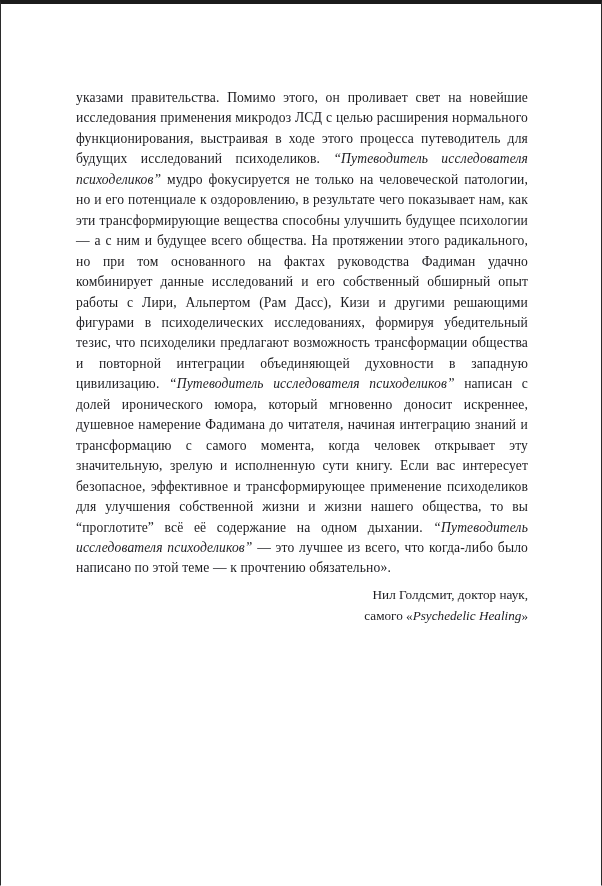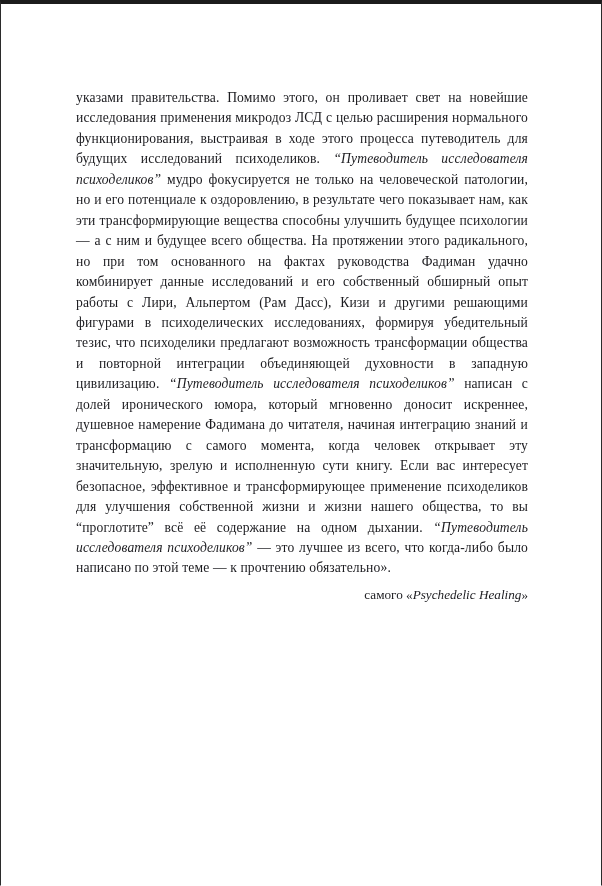--- a/index.html
+++ b/index.html
@@ -59,18 +59,19 @@
 </head>
 <body>
 
 <div id="page">
 
   <div id="content">
 
     <p class="body-text"><span>указами правительства. Помимо этого, он проливает свет на новейшие исследования применения микродоз ЛСД с целью расширения нормального функционирования, выстраивая в ходе этого процесса путеводитель для будущих исследований психоделиков. </span><i class="ital">“Путеводитель исследователя психоделиков”</i><span> мудро фокусируется не только на человеческой патологии, но и его потенциале к оздоровлению, в результате чего показывает нам, как эти трансформирующие вещества способны улучшить будущее психологии — а с ним и будущее всего общества. На протяжении этого радикального, но при том основанного на фактах руководства Фадиман удачно комбинирует данные исследований и его собственный обширный опыт работы с Лири, Альпертом (Рам Дасс), Кизи и другими решающими фигурами в психоделических исследованиях, формируя убедительный тезис, что психоделики предлагают возможность трансформации общества и повторной интеграции объединяющей духовности в западную цивилизацию. </span><i class="ital">“Путеводитель исследователя психоделиков”</i><span> написан с долей иронического юмора, который мгновенно доносит искреннее, душевное намерение Фадимана до читателя, начиная интеграцию знаний и трансформацию с самого момента, когда человек открывает эту значительную, зрелую и исполненную сути книгу. Если вас интересует безопасное, эффективное и трансформирующее применение психоделиков для улучшения собственной жизни и жизни нашего общества, то вы “проглотите” всё её содержание на одном дыхании. </span><i class="ital">“Путеводитель исследователя психоделиков”</i><span> — это лучшее из всего, что когда-либо было написано по этой теме — к прочтению обязательно».</span></p>
 
     <div class="attribution">
+      <span class="line">Нил Голдсмит, доктор наук,</span>
       <span class="line"><span>самого «</span><i class="ital">Psychedelic Healing</i><span>»</span></span>
     </div>
 
   </div>
 
 </div>
 
 </body></html>

